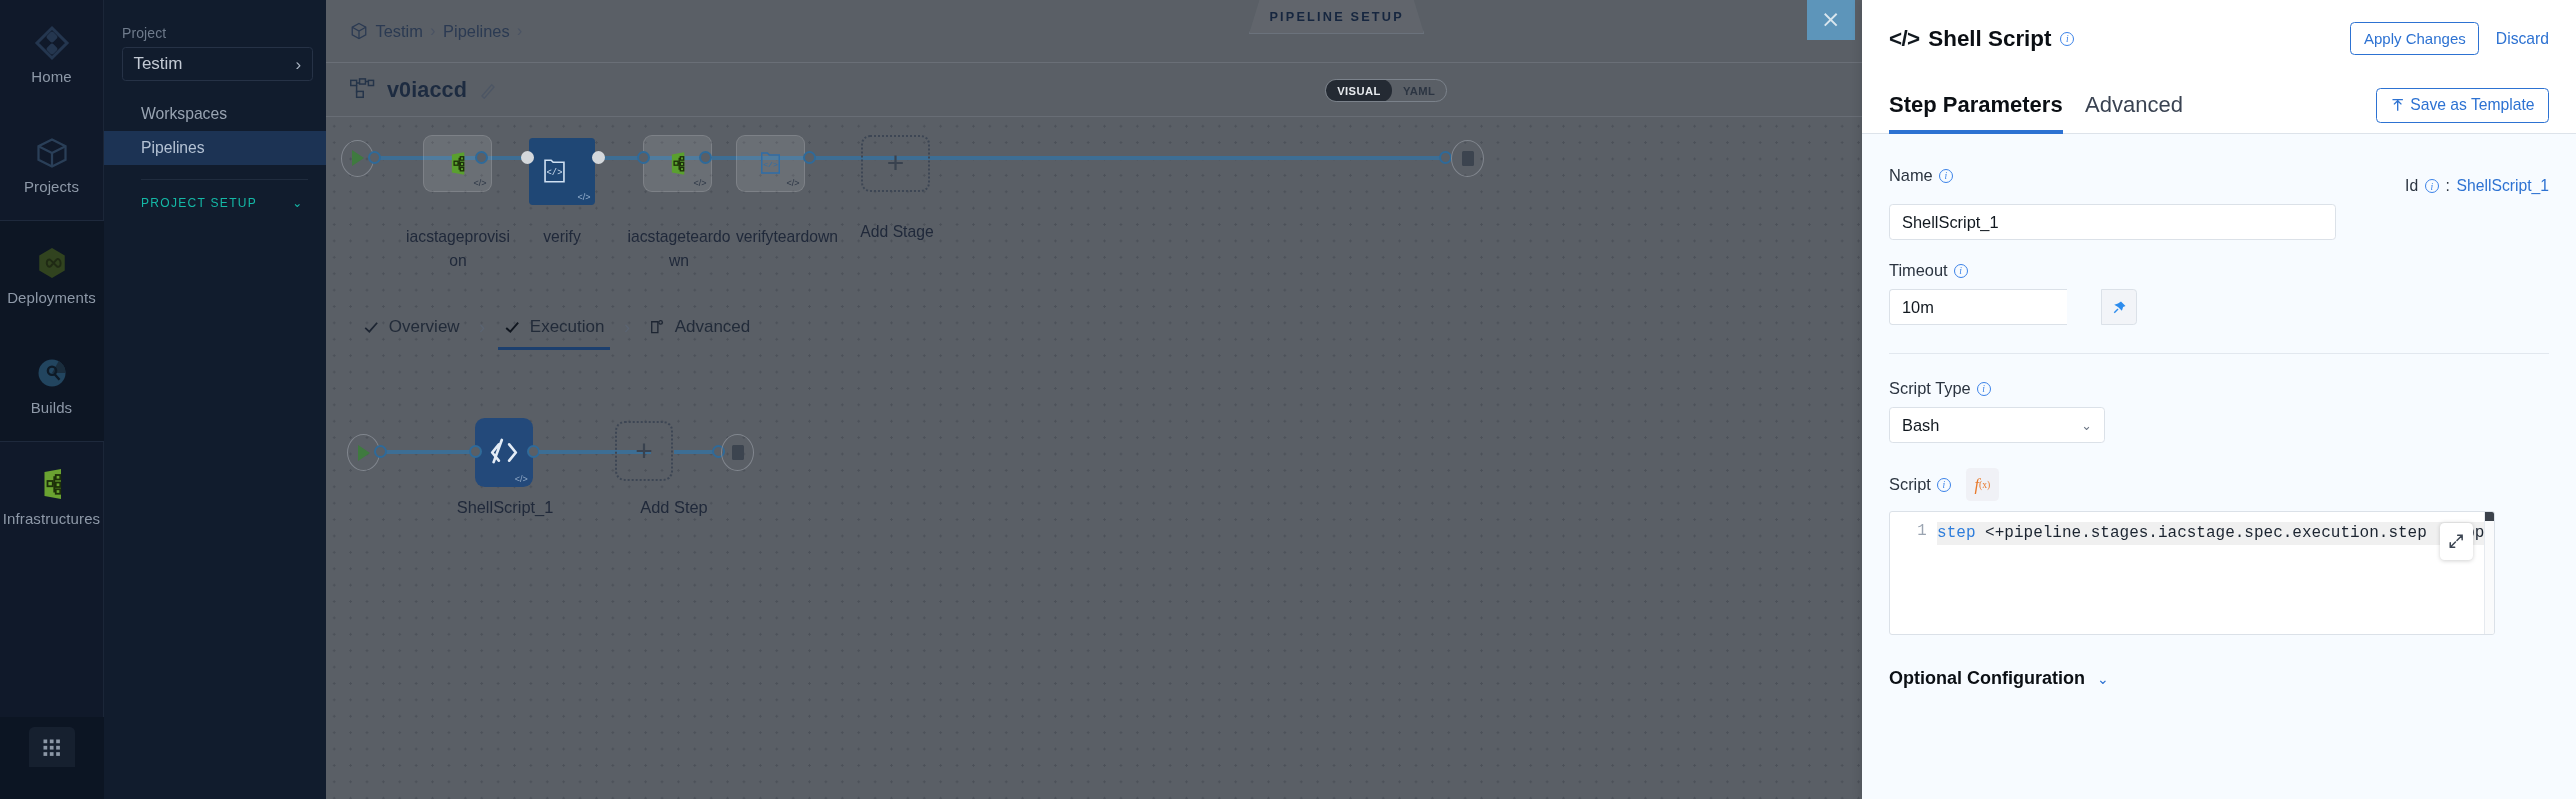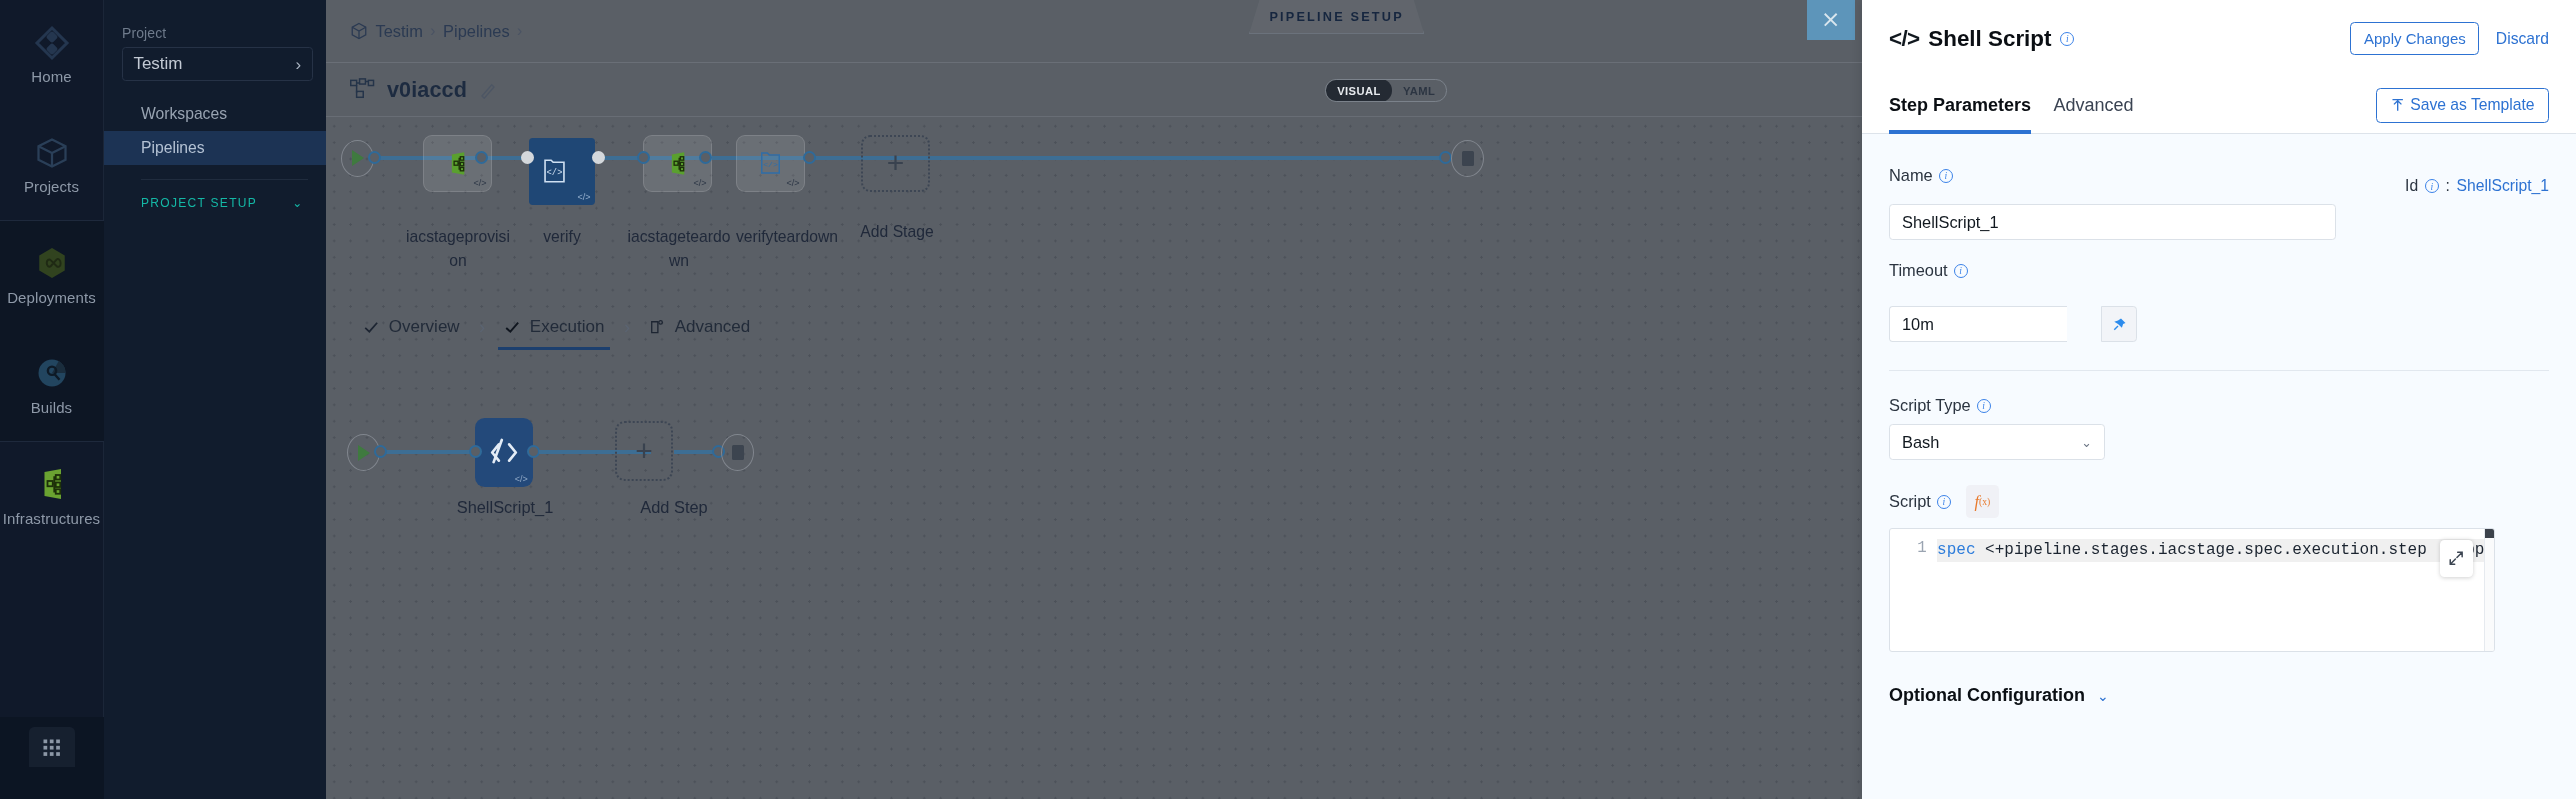--- a/index.html
+++ b/index.html
@@ -199,21 +199,21 @@
     border-radius:4.5px; padding: 6.7px 12.7px; font-size:15px; cursor:pointer;
   }
   .link-btn { color:#2d72d2; font-size:15.7px; cursor:pointer; }
 
   .tabbar {
     height:57px; background:#fff; display:flex; align-items:center;
     padding: 0 27px; justify-content:space-between;
     border-bottom: 0.7px solid #dde3ea;
   }
   .tabs { display:flex; align-items:center; gap:22.4px; height:57px; }
-  .tab { font-size:18px; color:#3a4352; height:57px; display:flex;align-items:center;
+  .tab { font-size:22px; color:#3a4352; height:57px; display:flex;align-items:center;
     position:relative; cursor:pointer; }
   .tab.active { color:#0b0f14; font-weight:700; }
   .tab.active::after {
     content:''; position:absolute; left:0; right:0; bottom:0; height:3.7px; background:#2d72d2;
   }
   .btn-tmpl {
     border:0.7px solid #2d72d2; color:#2d72d2; background:#fff; border-radius:4.5px;
     padding: 7.5px 13.4px; font-size:15.7px; cursor:pointer; display:flex;align-items:center;gap:6px;
   }
 
@@ -226,21 +226,21 @@
   }
   .row-between { display:flex; align-items:center; justify-content:space-between; }
   .id-row { display:flex;align-items:center;gap:6.7px; font-size:15.7px; color:#2b3440;margin-top:21px; }
   .id-val { color:#2d72d2; }
   .inp {
     margin-top:9px; height:36px; border:0.7px solid #dbe1e8; border-radius:3.7px;
     background:#fff; display:flex; align-items:center; padding: 0 12px;
     font-size:16.4px; color:#11181f;
   }
   .inp.name { width: 447px; }
-  .timeout-wrap { margin-top:26px; display:flex; align-items:stretch; width: 248px; gap: 34px; }
+  .timeout-wrap { margin-top:9px; display:flex; align-items:stretch; width: 248px; gap: 34px; }
   .timeout-wrap .inp { margin-top:0; flex:1; border-radius:3.7px 0 0 3.7px; border-right:none; }
   .pin-btn {
     width:36px; border:0.7px solid #dbe1e8; border-radius:0 3.7px 3.7px 0;
     background:#f2f4f8; display:flex;align-items:center;justify-content:center;
     color:#2d8ced; font-size:16.4px; cursor:pointer;
   }
   .hr { height:0.7px; background:#e2e8ef; margin: 28px 0 25px 0; }
   .sel {
     margin-top:9px; width:216px; height:36px; border:0.7px solid #dbe1e8; border-radius:3.7px;
     background:#fff; display:flex; align-items:center; justify-content:space-between;
@@ -635,21 +635,21 @@
         </div>
         <div class="fx-btn">
           <span>f</span>
             <sub>(x)</sub>
         </div>
       </div>
 
       <div class="editor">
         <div class="gutter">1</div>
         <div class="code-area">
-          <div class="code-line"><span class="code-kw">spec</span><span> &lt;+pipeline.stages.iacstage.spec.execution.step    ppl</span></div>
+          <div class="code-line"><span class="code-kw">step</span><span> &lt;+pipeline.stages.iacstage.spec.execution.step    ppl</span></div>
         </div>
         <div class="vscroll">
           <div class="thumb"></div>
         </div>
         <div class="expand-btn">
           <svg width="16.4" height="16.4" viewBox="0 0 22 22">
             <path d="M13 3h6v6M19 3l-7 7M9 19H3v-6M3 19l7-7" fill="none" stroke="#3c4552" stroke-width="2" stroke-linecap="round"></path>
           </svg>
         </div>
       </div>

